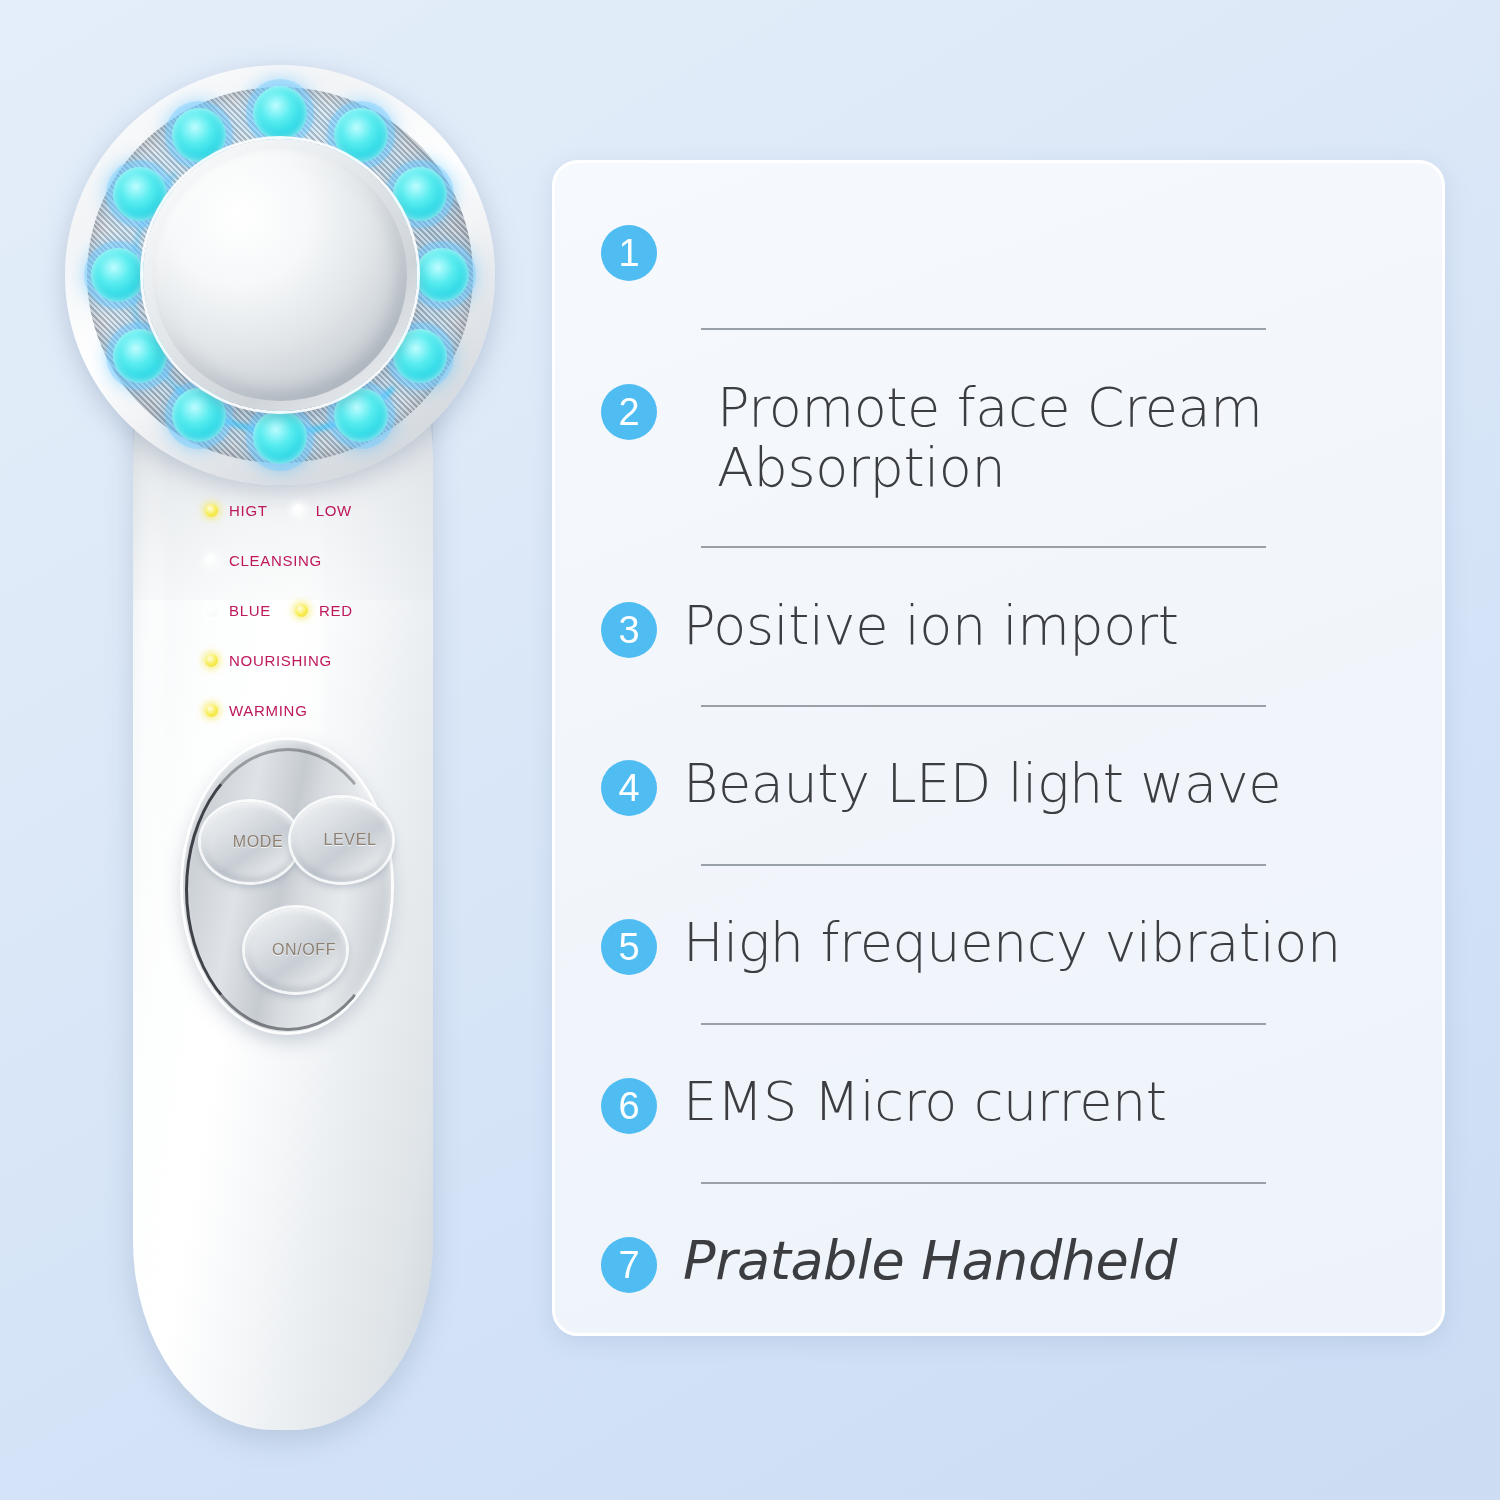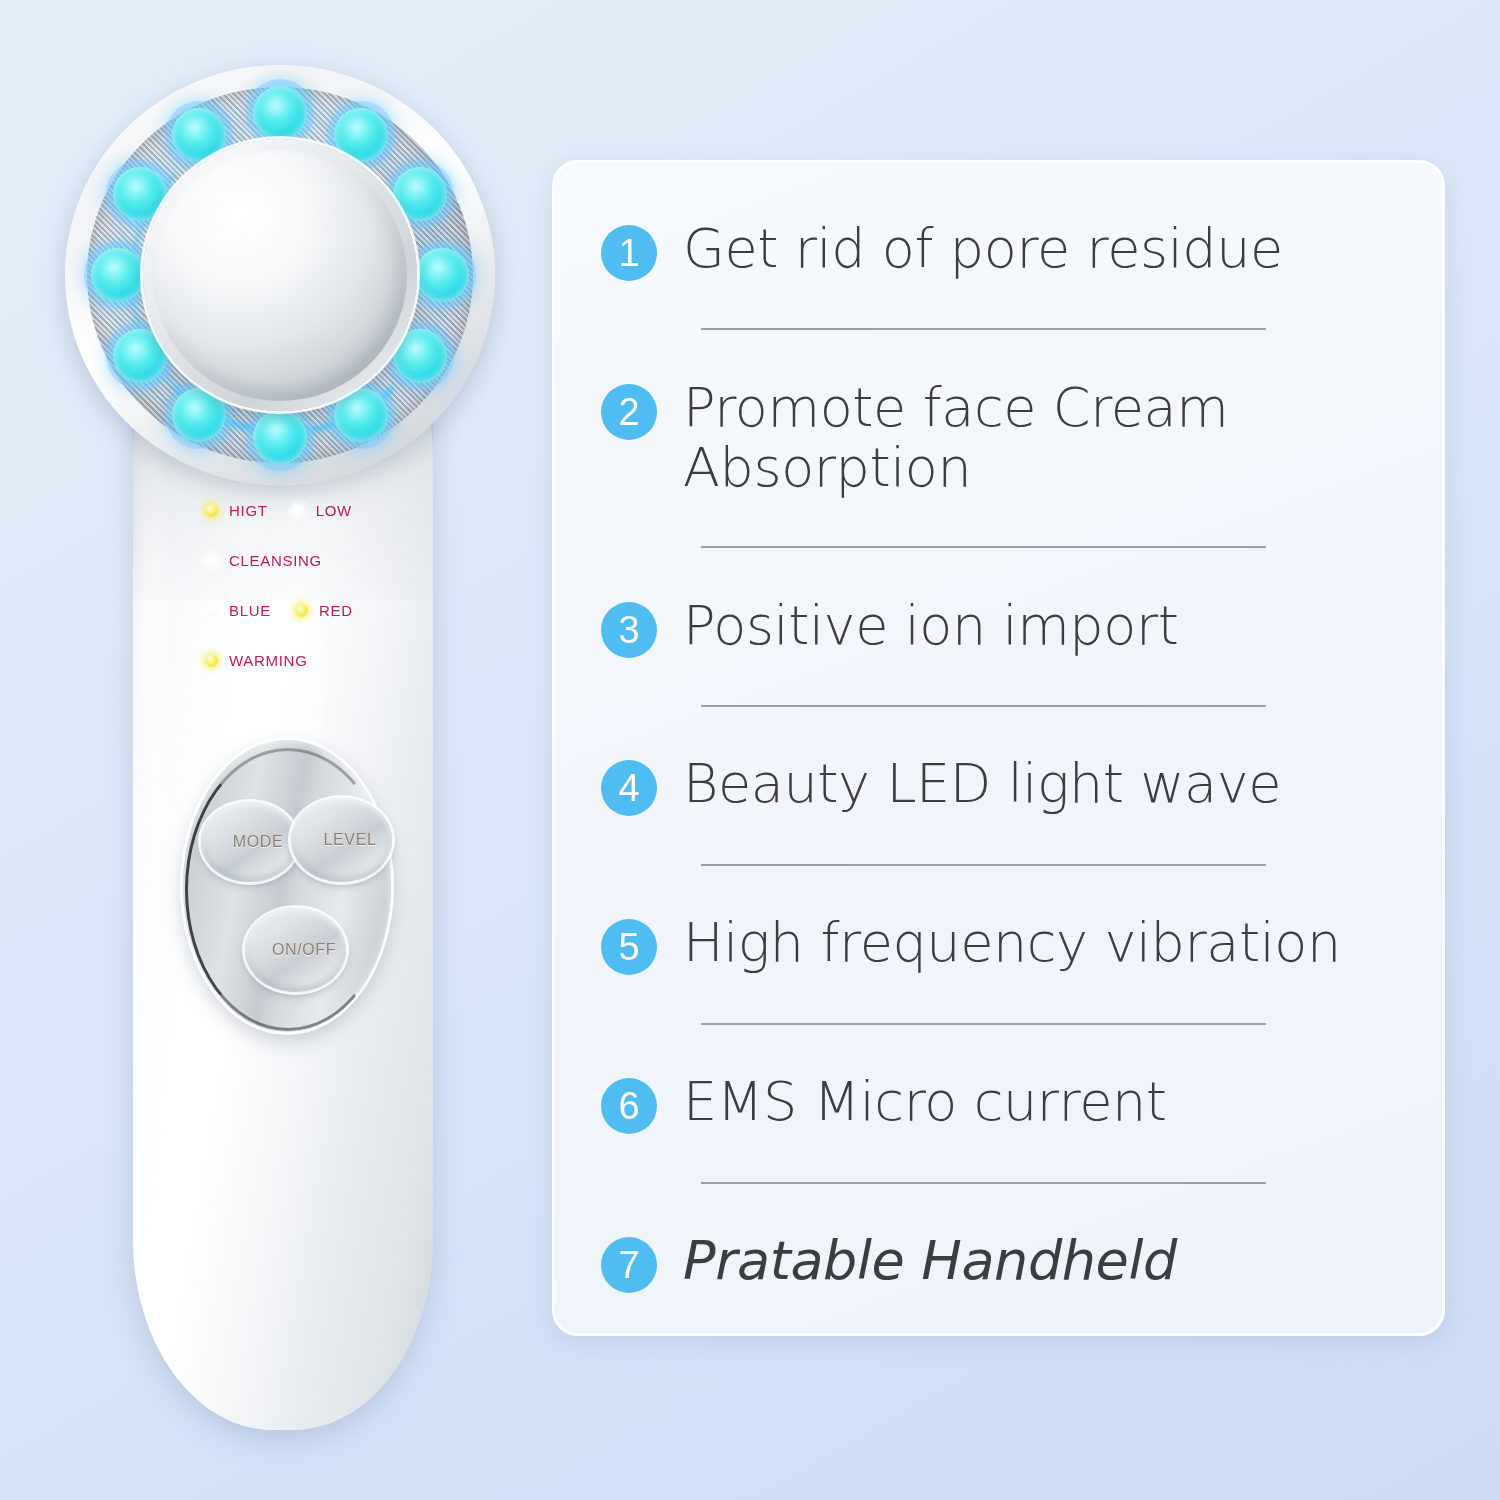--- a/index.html
+++ b/index.html
@@ -372,20 +372,26 @@
             <div class="ind-label">BLUE</div>
           </div>
           <div class="ind-item second">
             <div class="ind-dot yellow"></div>
             <div class="ind-label">RED</div>
           </div>
         </div>
         <div class="ind-row">
           <div class="ind-item">
             <div class="ind-dot yellow"></div>
+            <div class="ind-label">NOURISHING</div>
+          </div>
+        </div>
+        <div class="ind-row">
+          <div class="ind-item">
+            <div class="ind-dot yellow"></div>
             <div class="ind-label">WARMING</div>
           </div>
         </div>
       </div>
 
     <div class="btn-panel">
       <div class="pbtn" id="btn-mode">
         <span>MODE</span>
       </div>
       <div class="pbtn" id="btn-level">
@@ -394,28 +400,27 @@
       <div class="pbtn" id="btn-onoff">
         <span>ON/OFF</span>
       </div>
     </div>
   </div>
 
   <div id="feature-panel">
     <div class="feature-list" id="feature-list">
         <div class="feature-item">
           <div class="badge" style="background: rgb(79, 188, 242);">1</div>
-          <div class="feature-text" style="color: rgb(59, 61, 65);">Get rid of pore residue</div>
         </div>
         <div class="spacer"></div>
         <div class="divider" style="background: rgb(154, 160, 168);"></div>
         <div class="spacer"></div>
         <div class="feature-item">
           <div class="badge" style="background: rgb(79, 188, 242);">2</div>
-          <div class="feature-text" style="color: rgb(59, 61, 65);">Promote face Cream Absorption</div>
+          <div class="feature-text" style="color: rgb(59, 61, 65); margin-left: 34px;">Promote face Cream Absorption</div>
         </div>
         <div class="spacer"></div>
         <div class="divider" style="background: rgb(154, 160, 168);"></div>
         <div class="spacer"></div>
         <div class="feature-item">
           <div class="badge" style="background: rgb(79, 188, 242);">3</div>
           <div class="feature-text" style="color: rgb(59, 61, 65);">Positive ion import</div>
         </div>
         <div class="spacer"></div>
         <div class="divider" style="background: rgb(154, 160, 168);"></div>

